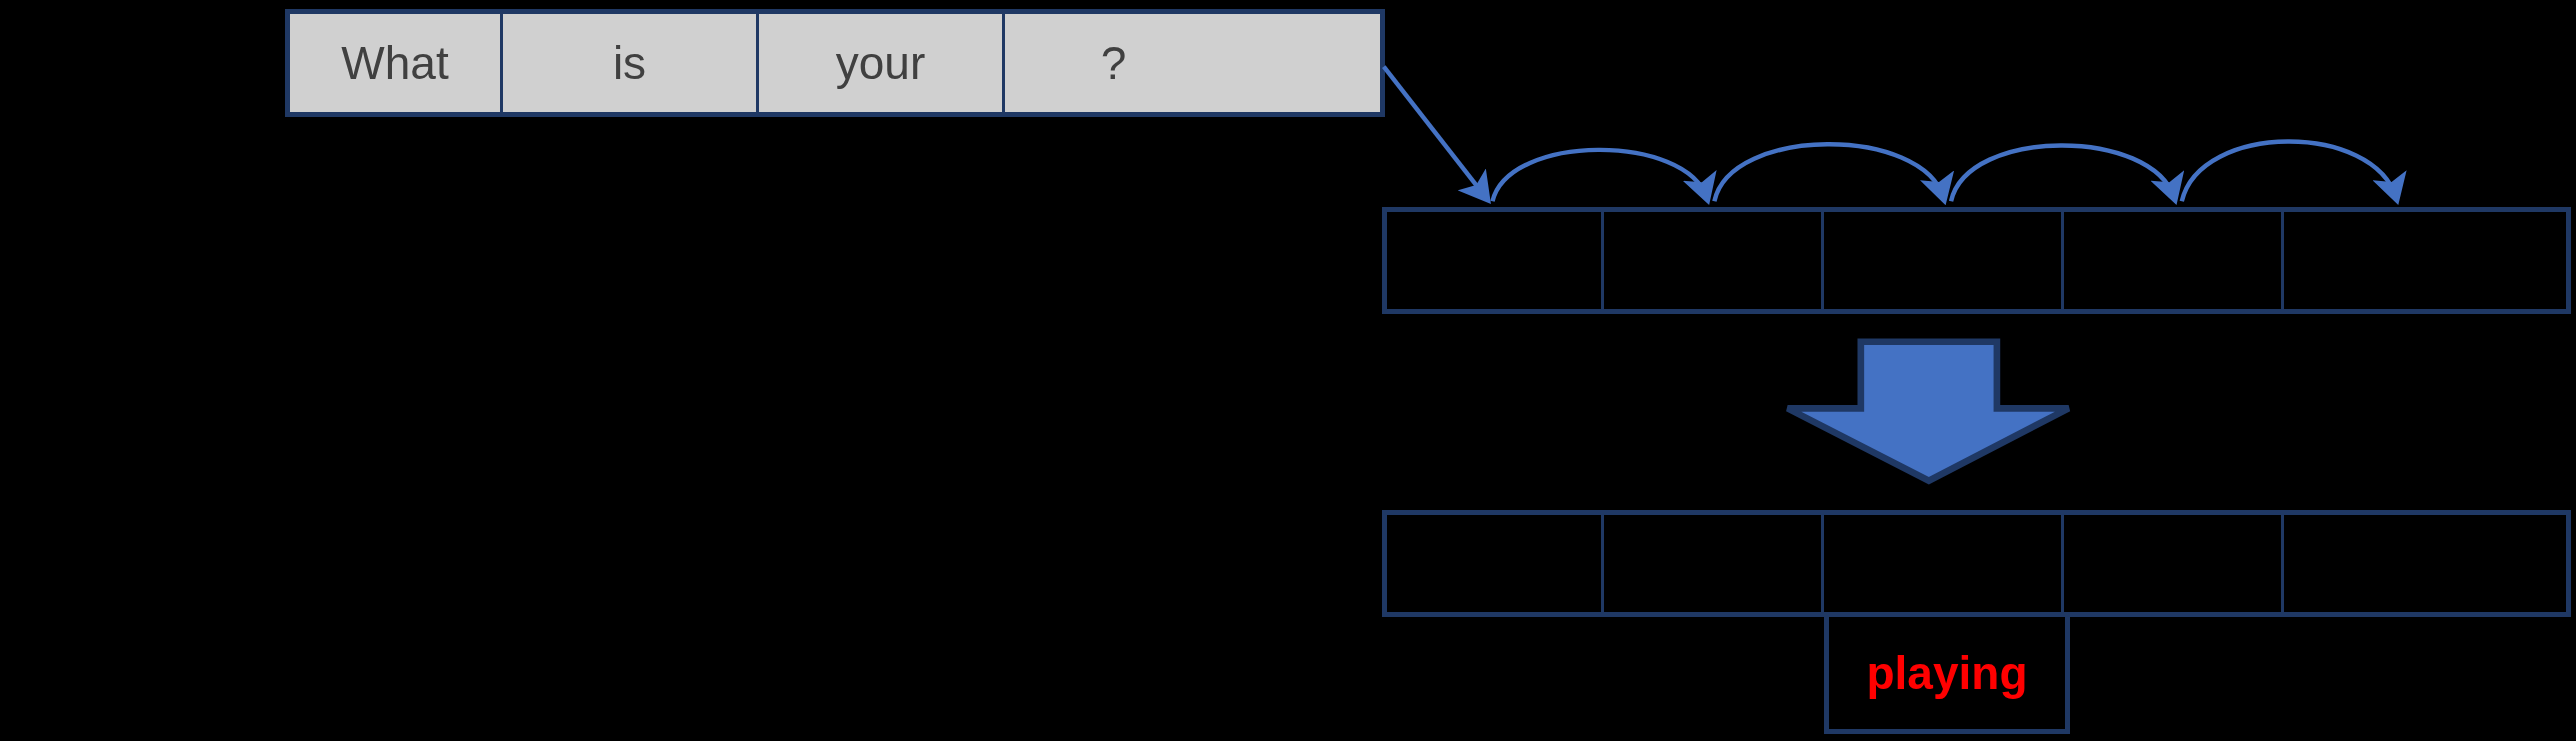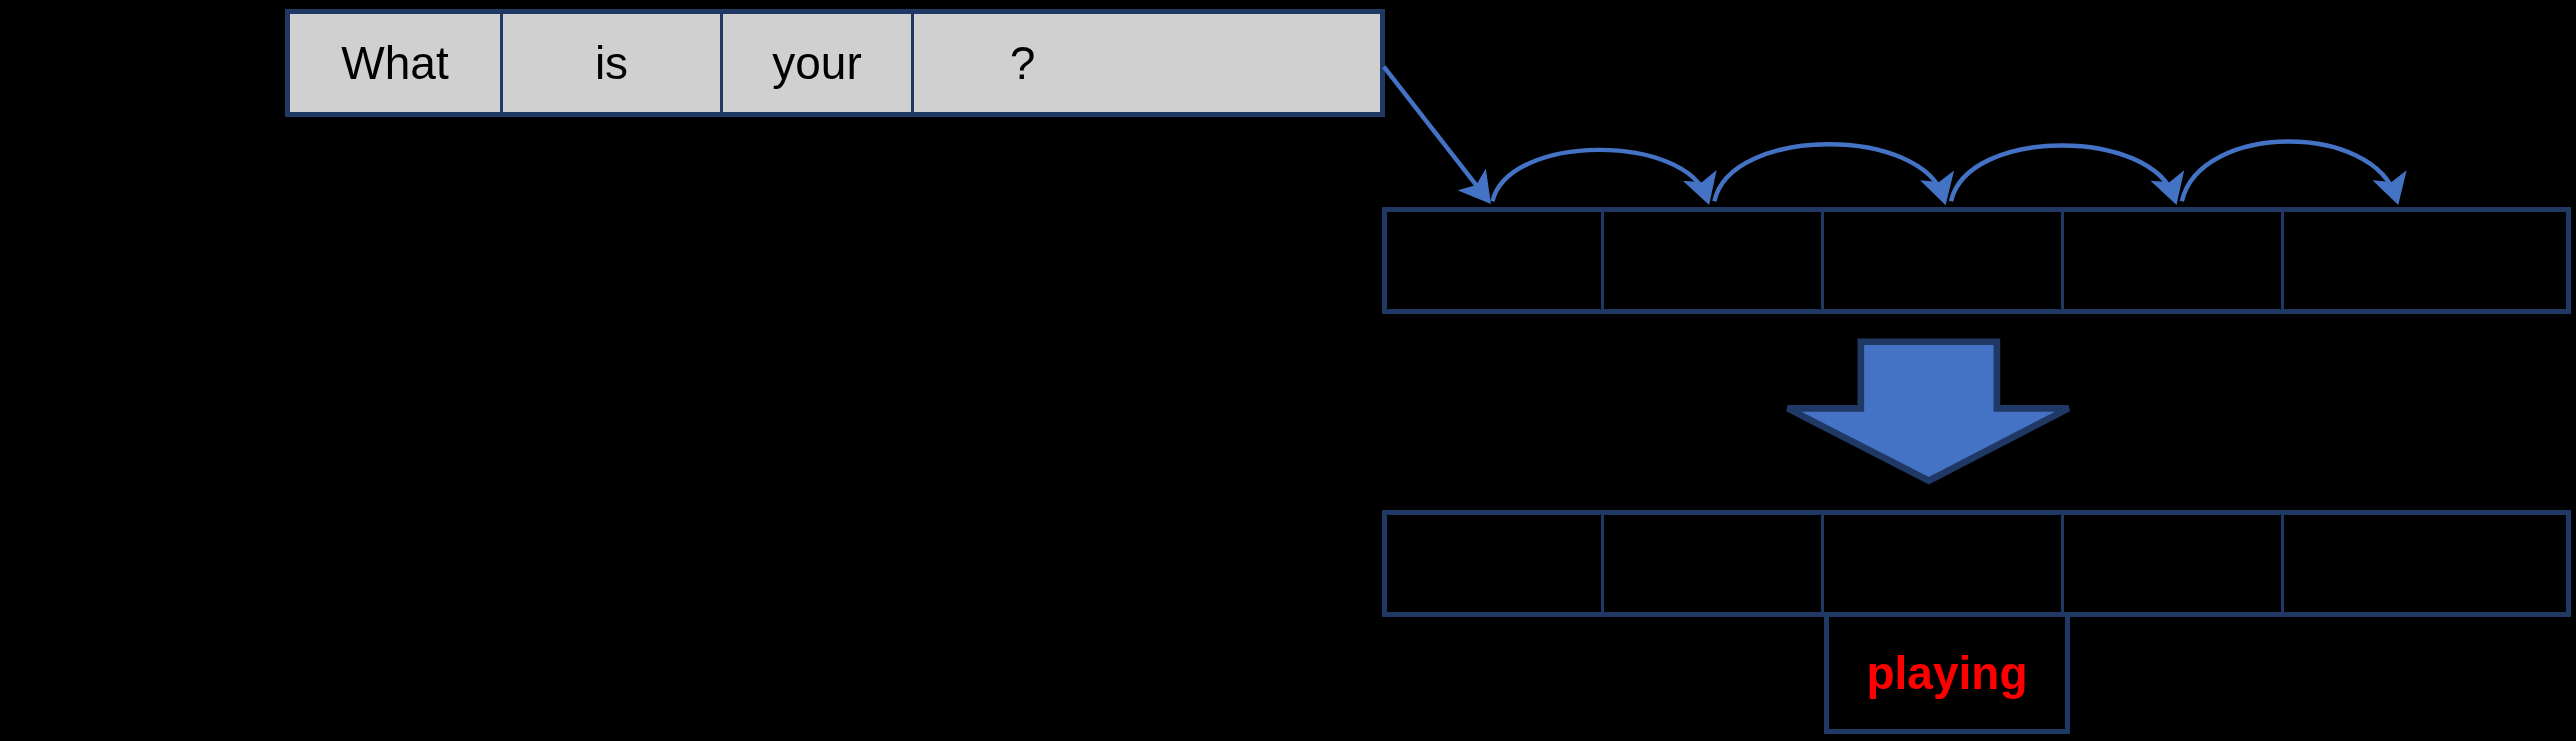--- a/index.html
+++ b/index.html
@@ -29,28 +29,28 @@
     background: #D0D0D0;
   }
   .src-cell {
     flex: 0 0 auto;
     box-sizing: border-box;
     background: #D0D0D0;
     border-right: 3px solid #1F3864;
     display: flex;
     align-items: center;
     justify-content: center;
-    color: #000000;
+    color: #404040;
     font-size: 46px;
     line-height: 1;
   }
   .src-cell:last-child { border-right: none; }
   .src-cell.w1 { width: 213px; }
-  .src-cell.w2 { width: 220px; }
-  .src-cell.w3 { width: 191px; }
+  .src-cell.w2 { width: 256px; }
+  .src-cell.w3 { width: 246px; }
   .src-cell.w4 { width: 220px; }
   .src-cell.w5 { width: 217px; }
 
   
   .grid-table {
     position: absolute;
     box-sizing: border-box;
     display: flex;
     border: 5.2px solid #1F3864;
     background: #000000;

